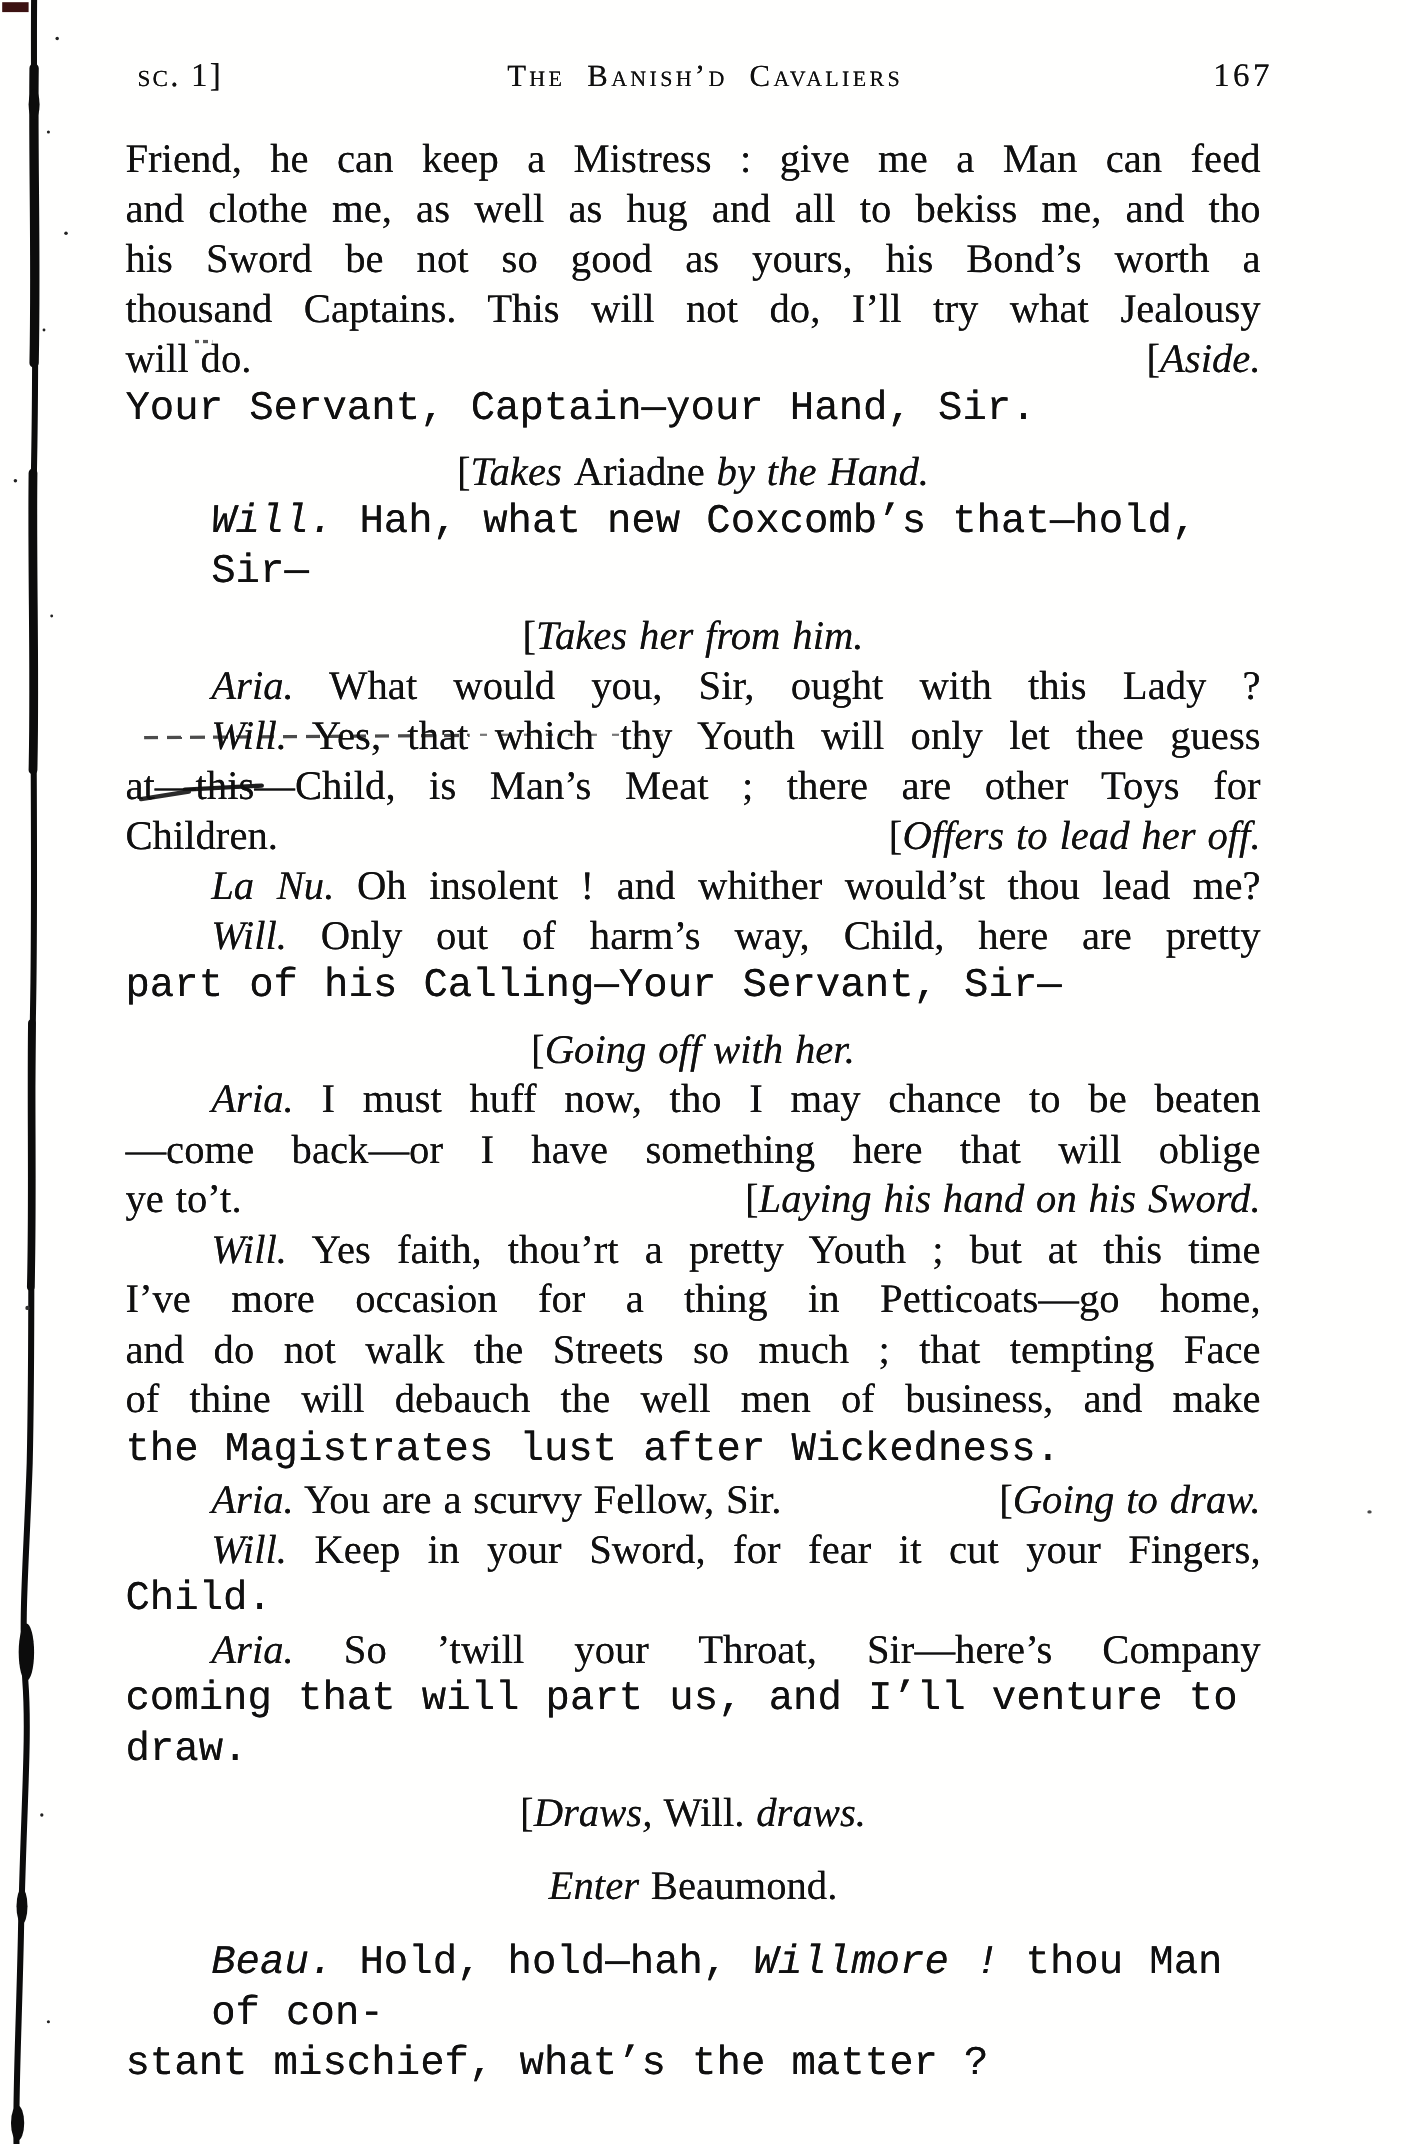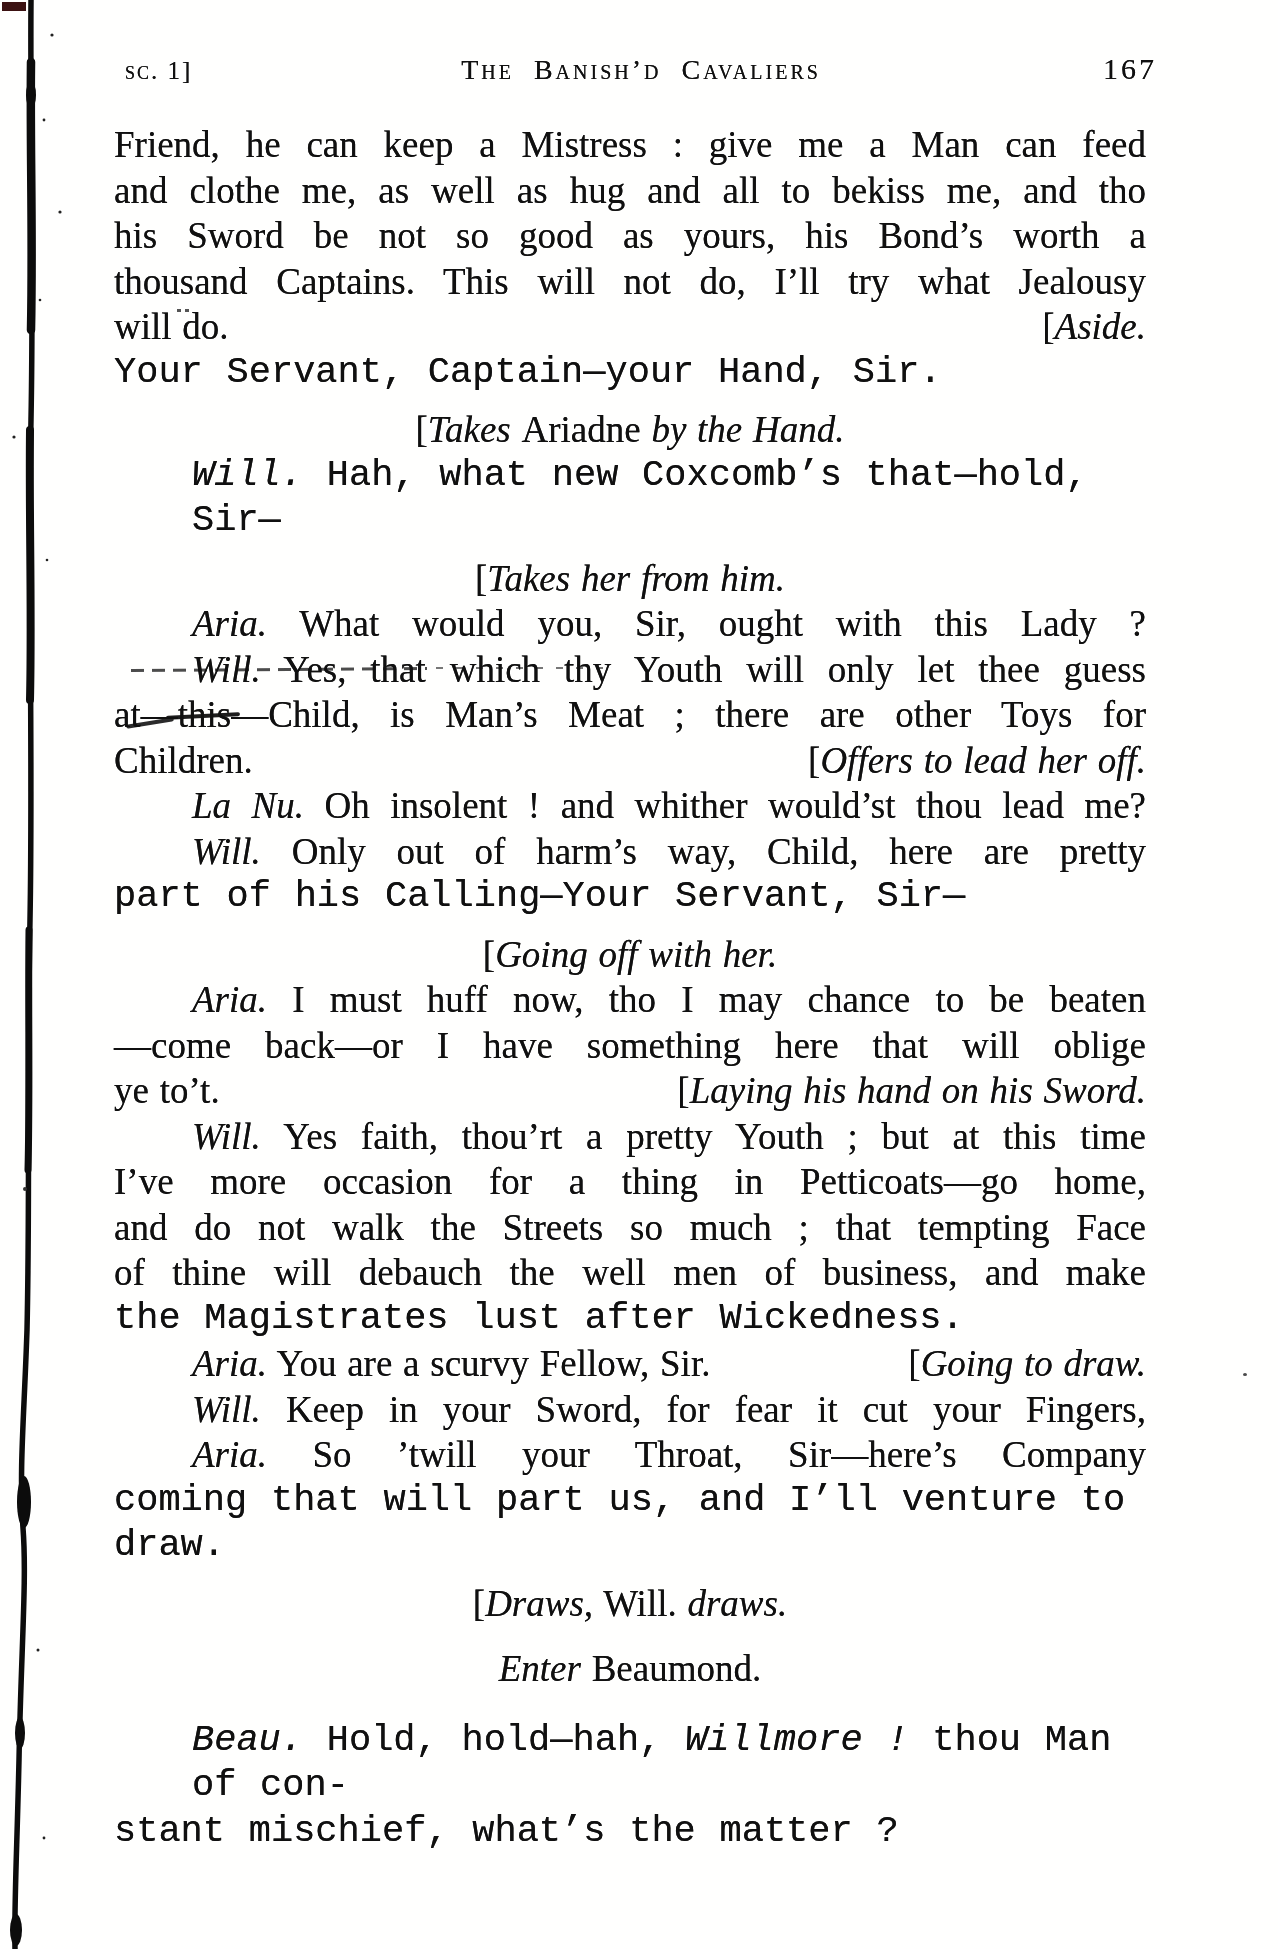--- a/index.html
+++ b/index.html
@@ -12,21 +12,21 @@
   }
   .page { position:absolute; inset:0; overflow:hidden; }
 
   
   #running-header {
     position:absolute; left:125px; top:52px; width:1032px;
     display:flex; align-items:baseline;
     text-shadow:0 0 .5px rgba(15,15,15,.85);
   }
   .h-side { flex:1 1 0; }
-  .scene-label { font-variant:small-caps; font-size:25px; letter-spacing:2px; }
+  .scene-label { font-variant:small-caps; font-size:30px; letter-spacing:2px; }
   .page-title  { font-variant:small-caps; font-size:28px; letter-spacing:3px; word-spacing:10px; white-space:nowrap; flex:0 0 auto; }
   .page-number { font-size:30px; letter-spacing:3px; text-align:right; }
 
   
   #text-block {
     position:absolute; left:114px; top:122px; width:1032px;
     font-size:37px; line-height:45.5px; word-spacing:1.5px;
     text-shadow:0 0 .5px rgba(15,15,15,.85);
   }
   .line { min-height:45.5px; }
@@ -130,20 +130,21 @@
       <div class="line a-j ind"><span class="it">Will.</span><span class="ro"> Yes faith, thou’rt a pretty Youth ; but at this time</span></div>
       <div class="line a-j"><span class="ro">I’ve more occasion for a thing in Petticoats—go home,</span></div>
       <div class="line a-j"><span class="ro">and do not walk the Streets so much ; that tempting Face</span></div>
       <div class="line a-j"><span class="ro">of thine will debauch the well men of business, and make</span></div>
       <div class="line a-l"><span class="ro">the Magistrates lust after Wickedness.</span></div>
       <div class="line a-s ind split">
         <span class="lft"><span class="it">Aria.</span><span class="ro"> You are a scurvy Fellow, Sir.</span></span>
         <span class="rgt"><span class="ro">[</span><span class="it">Going to draw.</span></span>
       </div>
       <div class="line a-j ind"><span class="it">Will.</span><span class="ro"> Keep in your Sword, for fear it cut your Fingers,</span></div>
+      <div class="line a-l"><span class="ro">Child.</span></div>
       <div class="line a-j ind"><span class="it">Aria.</span><span class="ro"> So ’twill your Throat, Sir—here’s Company</span></div>
       <div class="line a-l"><span class="ro">coming that will part us, and I’ll venture to draw.</span></div>
       <div class="line a-r"><span class="ro">[</span><span class="it">Draws,</span><span class="ro"> Will. </span><span class="it">draws.</span></div>
       <div class="line a-c" style="margin-top: 20px;"><span class="it">Enter </span><span class="ro">Beaumond.</span></div>
       <div class="line a-l ind" style="margin-top: 26px;"><span class="it">Beau.</span><span class="ro"> Hold, hold—hah, </span><span class="it">Willmore !</span><span class="ro"> thou Man of con-</span></div>
       <div class="line a-l"><span class="ro">stant mischief, what’s the matter ?</span></div>
     </div>
 
 </div>
 

